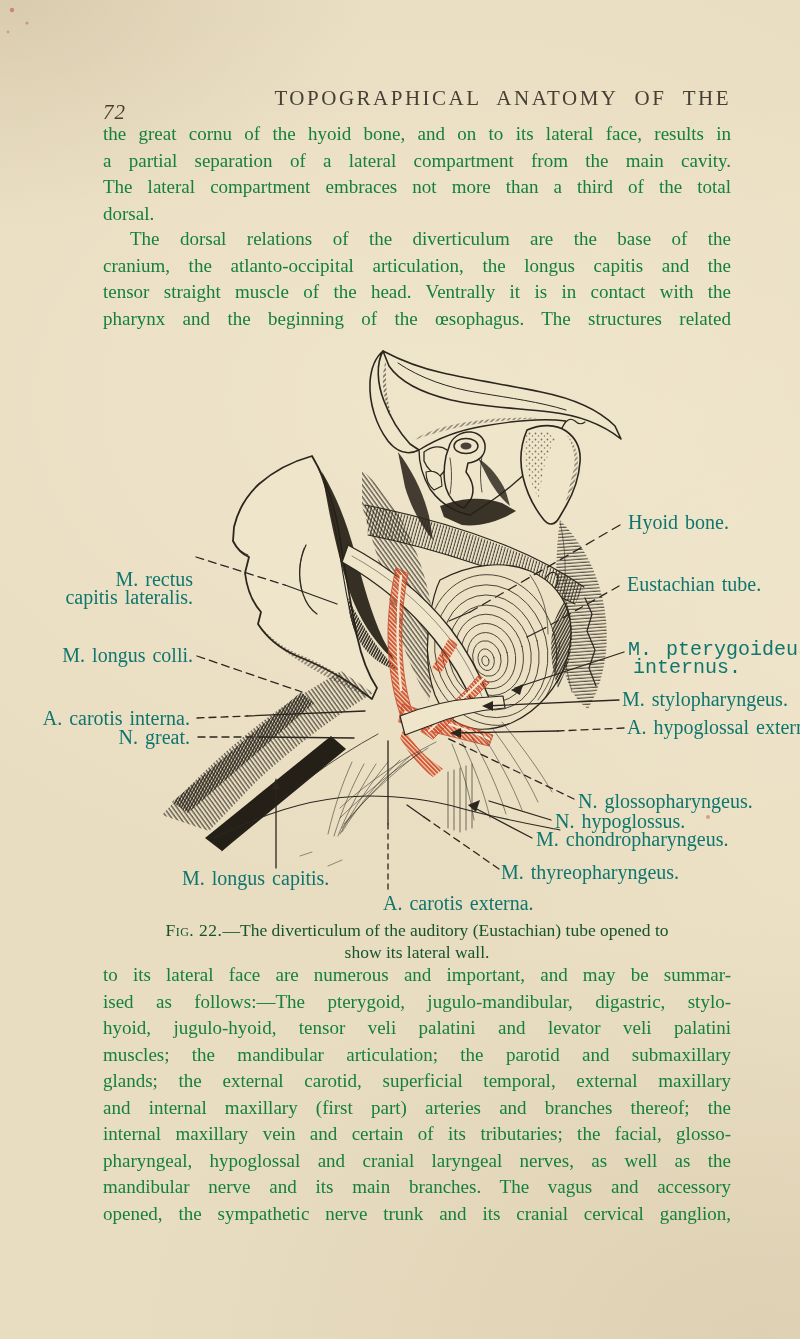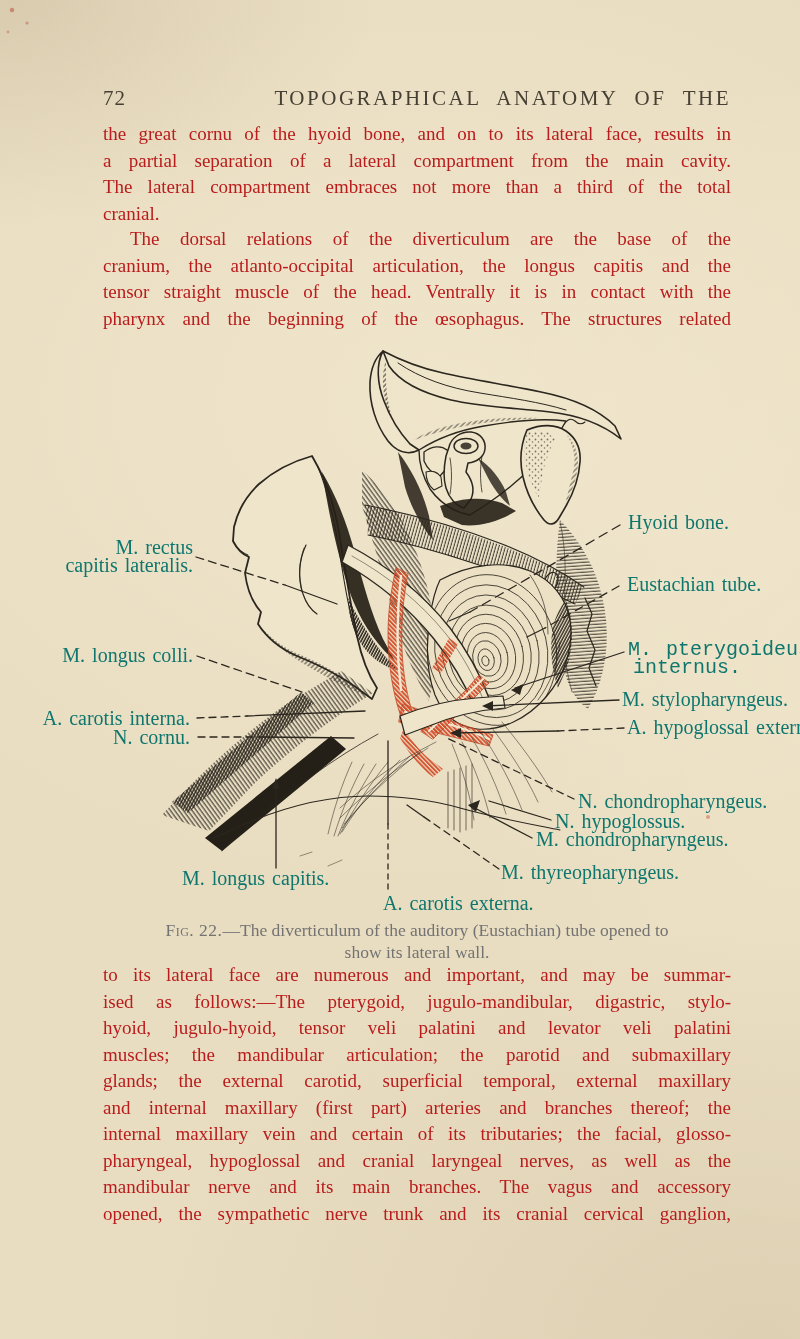--- a/index.html
+++ b/index.html
@@ -10,57 +10,57 @@
       radial-gradient(1100px 800px at 55% 30%, rgba(255,250,228,.28), rgba(0,0,0,0) 62%),
       radial-gradient(900px 600px at 95% 100%, rgba(118,94,58,.10), rgba(0,0,0,0) 70%),
       radial-gradient(600px 380px at 2% 0%, rgba(126,98,64,.14), rgba(0,0,0,0) 60%),
       radial-gradient(500px 900px at 100% 50%, rgba(255,248,224,.18), rgba(0,0,0,0) 70%),
       #e9ddc1;
   }
   .runhead{
     position:absolute;top:86px;left:103px;width:628px;height:24px;
     color:#463f33;font-size:21px;
   }
-  .pageno{position:absolute;left:0;top:0;letter-spacing:1px;}
+  .pageno{position:absolute;left:0;top:14px;letter-spacing:1px;font-style:italic;}
   .headtitle{
     position:absolute;left:0;top:0;width:100%;text-align:right;
     letter-spacing:2.5px;word-spacing:9px;
   }
   .bline{
     position:absolute;left:103px;width:628px;box-sizing:border-box;
-    font-size:19px;line-height:26.5px;color:#b91c1c;
+    font-size:19px;line-height:26.5px;color:#15803d;
     text-align:justify;text-align-last:justify;word-spacing:1.5px;
   }
   .bline.endline{text-align-last:left;}
   .bline.indent{text-indent:27px;}
   .figwrap{position:absolute;left:0;top:0;width:800px;height:1339px;pointer-events:none;}
   .lbl{
     position:absolute;font-size:20px;line-height:17.5px;color:#0f766e;
     word-spacing:2px;white-space:nowrap;
   }
-  .lbl.r{text-align:right;}
+  .lbl.r{text-align:right;margin-top:32px;}
   .lbl.c{text-align:center;font-family:Liberation Mono, monospace;}
   .caption{
     position:absolute;left:103px;width:628px;text-align:center;
-    font-size:17.5px;line-height:22px;color:#737373;
+    font-size:17.5px;line-height:22px;color:#14532d;
   }
   .figsc{font-variant:small-caps;letter-spacing:.5px;}
 </style>
 </head>
 <body>
 
 <div class="runhead">
   <span class="pageno">72</span>
   <span class="headtitle">TOPOGRAPHICAL ANATOMY OF THE</span>
 </div>
 
 <div class="bline" style="top:121px">the great cornu of the hyoid bone, and on to its lateral face, results in</div>
 <div class="bline" style="top:147.5px">a partial separation of a lateral compartment from the main cavity.</div>
 <div class="bline" style="top:174px">The lateral compartment embraces not more than a third of the total</div>
-<div class="bline endline" style="top:200.5px">cranial.</div>
+<div class="bline endline" style="top:200.5px">dorsal.</div>
 
 <div class="bline indent" style="top:226px">The dorsal relations of the diverticulum are the base of the</div>
 <div class="bline" style="top:252.5px">cranium, the atlanto-occipital articulation, the longus capitis and the</div>
 <div class="bline" style="top:279px">tensor straight muscle of the head.  Ventrally it is in contact with the</div>
 <div class="bline" style="top:305.5px">pharynx and the beginning of the œsophagus.  The structures related</div>
 
 <svg class="figwrap" viewBox="0 0 800 1339" xmlns="http://www.w3.org/2000/svg">
   <defs>
     <pattern id="h1" width="3.6" height="3.6" patternUnits="userSpaceOnUse" patternTransform="rotate(45)">
       <line x1="1" y1="0" x2="1" y2="3.6" stroke="#2b261e" stroke-width="1"></line>
@@ -226,32 +226,32 @@
     </g>
   </g>
 </svg>
 
 <div class="lbl r" style="right:607px;top:539px">
   <div>M. rectus</div>
   <div>capitis lateralis.</div>
 </div>
 <div class="lbl" style="right:607px;top:647px">M. longus colli.</div>
 <div class="lbl" style="right:610px;top:710px">A. carotis interna.</div>
-<div class="lbl" style="right:610px;top:729px">N. cornu.</div>
+<div class="lbl" style="right:610px;top:729px">N. great.</div>
 <div class="lbl" style="left:182px;top:870px">M. longus capitis.</div>
 <div class="lbl" style="left:383px;top:895px">A. carotis externa.</div>
 <div class="lbl" style="left:628px;top:514px">Hyoid bone.</div>
 <div class="lbl" style="left:627px;top:576px">Eustachian tube.</div>
 <div class="lbl c" style="left:628px;top:641px;width:118px">
   <div>M. pterygoideus</div>
   <div>internus.</div>
 </div>
 <div class="lbl" style="left:622px;top:691px">M. stylopharyngeus.</div>
 <div class="lbl" style="left:627px;top:719px">A. hypoglossal externa.</div>
-<div class="lbl" style="left:578px;top:793px">N. chondropharyngeus.</div>
+<div class="lbl" style="left:578px;top:793px">N. glossopharyngeus.</div>
 <div class="lbl" style="left:555px;top:813px">N. hypoglossus.</div>
 <div class="lbl" style="left:536px;top:831px">M. chondropharyngeus.</div>
 <div class="lbl" style="left:501px;top:864px">M. thyreopharyngeus.</div>
 
 <div class="caption" style="top:919px">
   <span class="figsc">Fig. 22.</span><span>—The diverticulum of the auditory (Eustachian) tube opened to</span>
 </div>
 <div class="caption" style="top:941px">show its lateral wall.</div>
 
 <div class="bline" style="top:962px">to its lateral face are numerous and important, and may be summar-</div>

